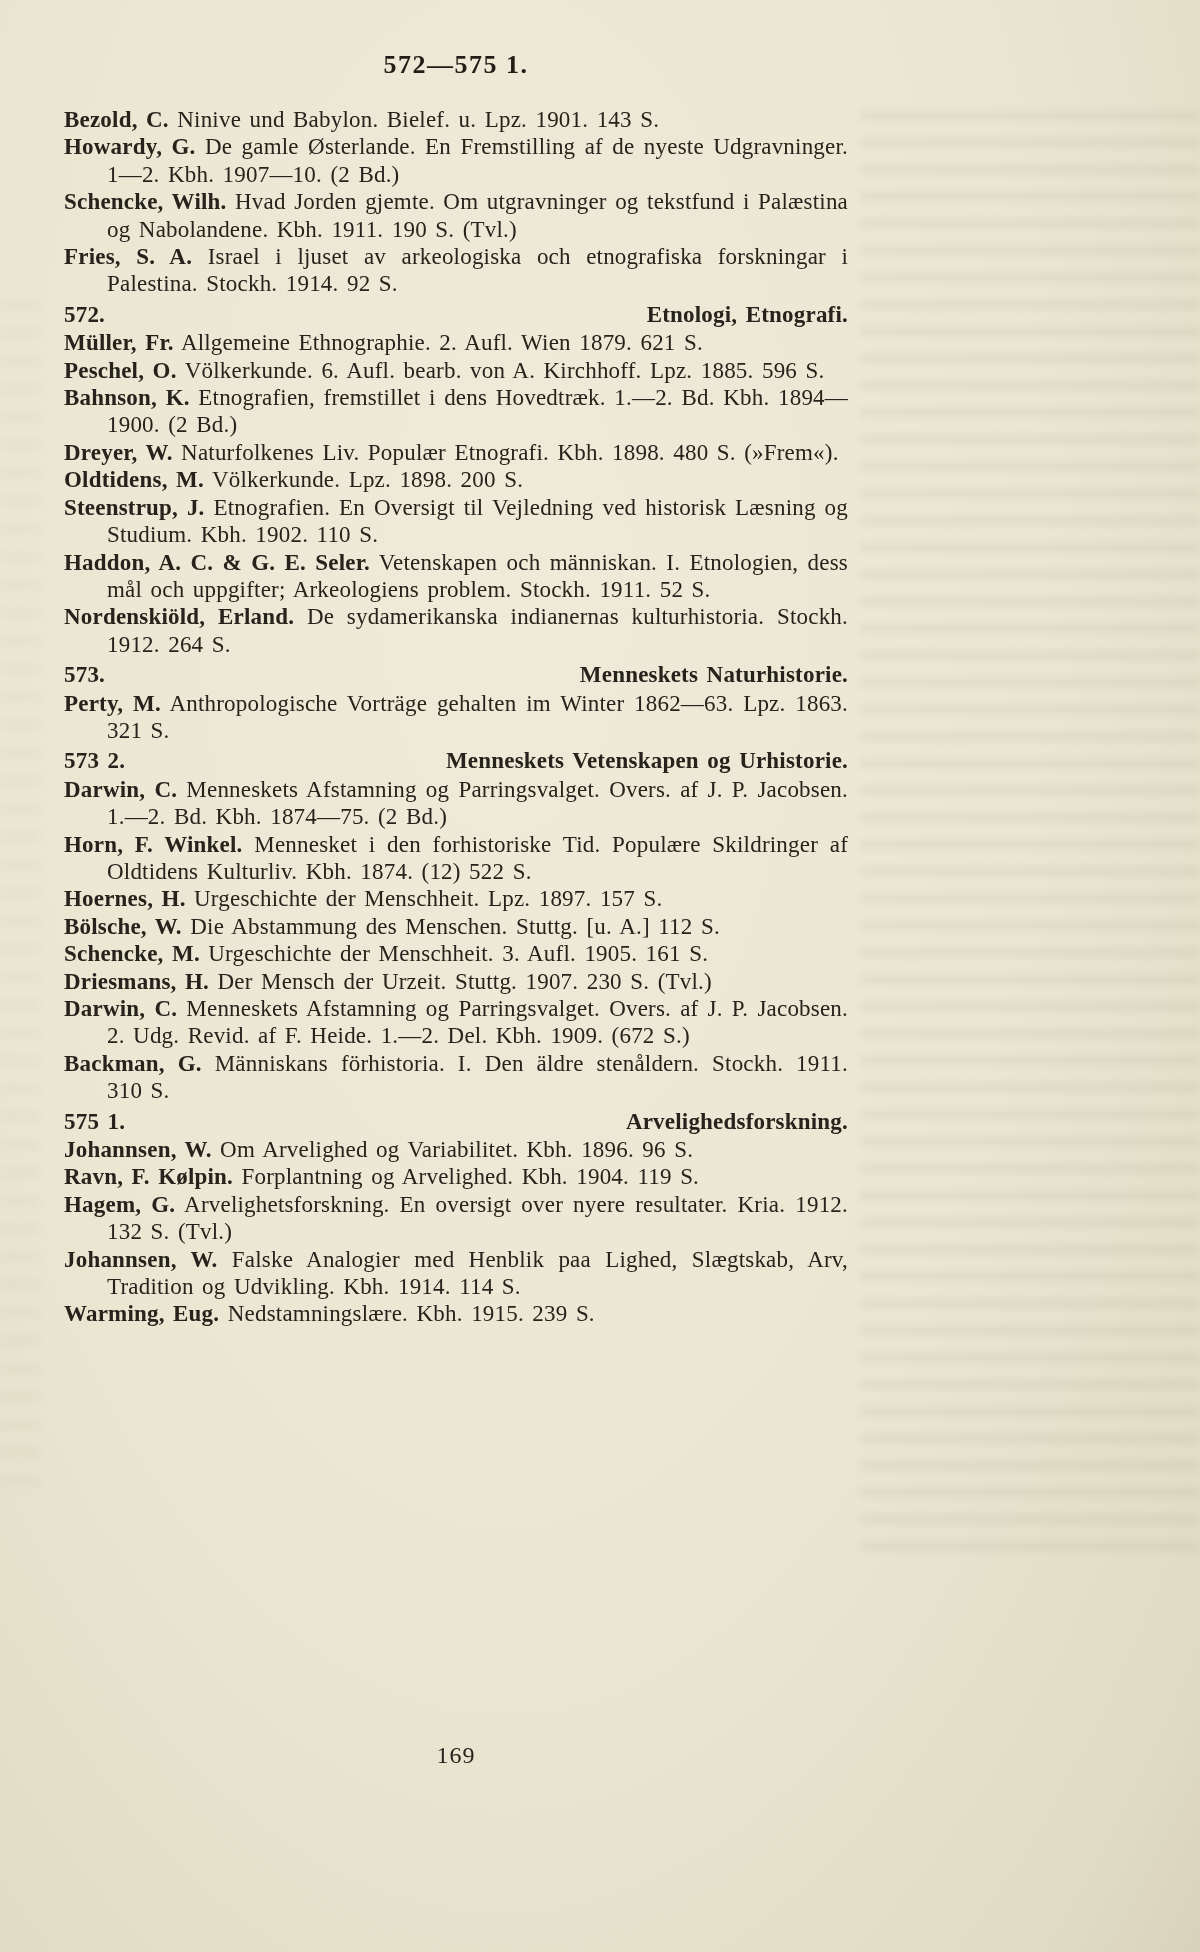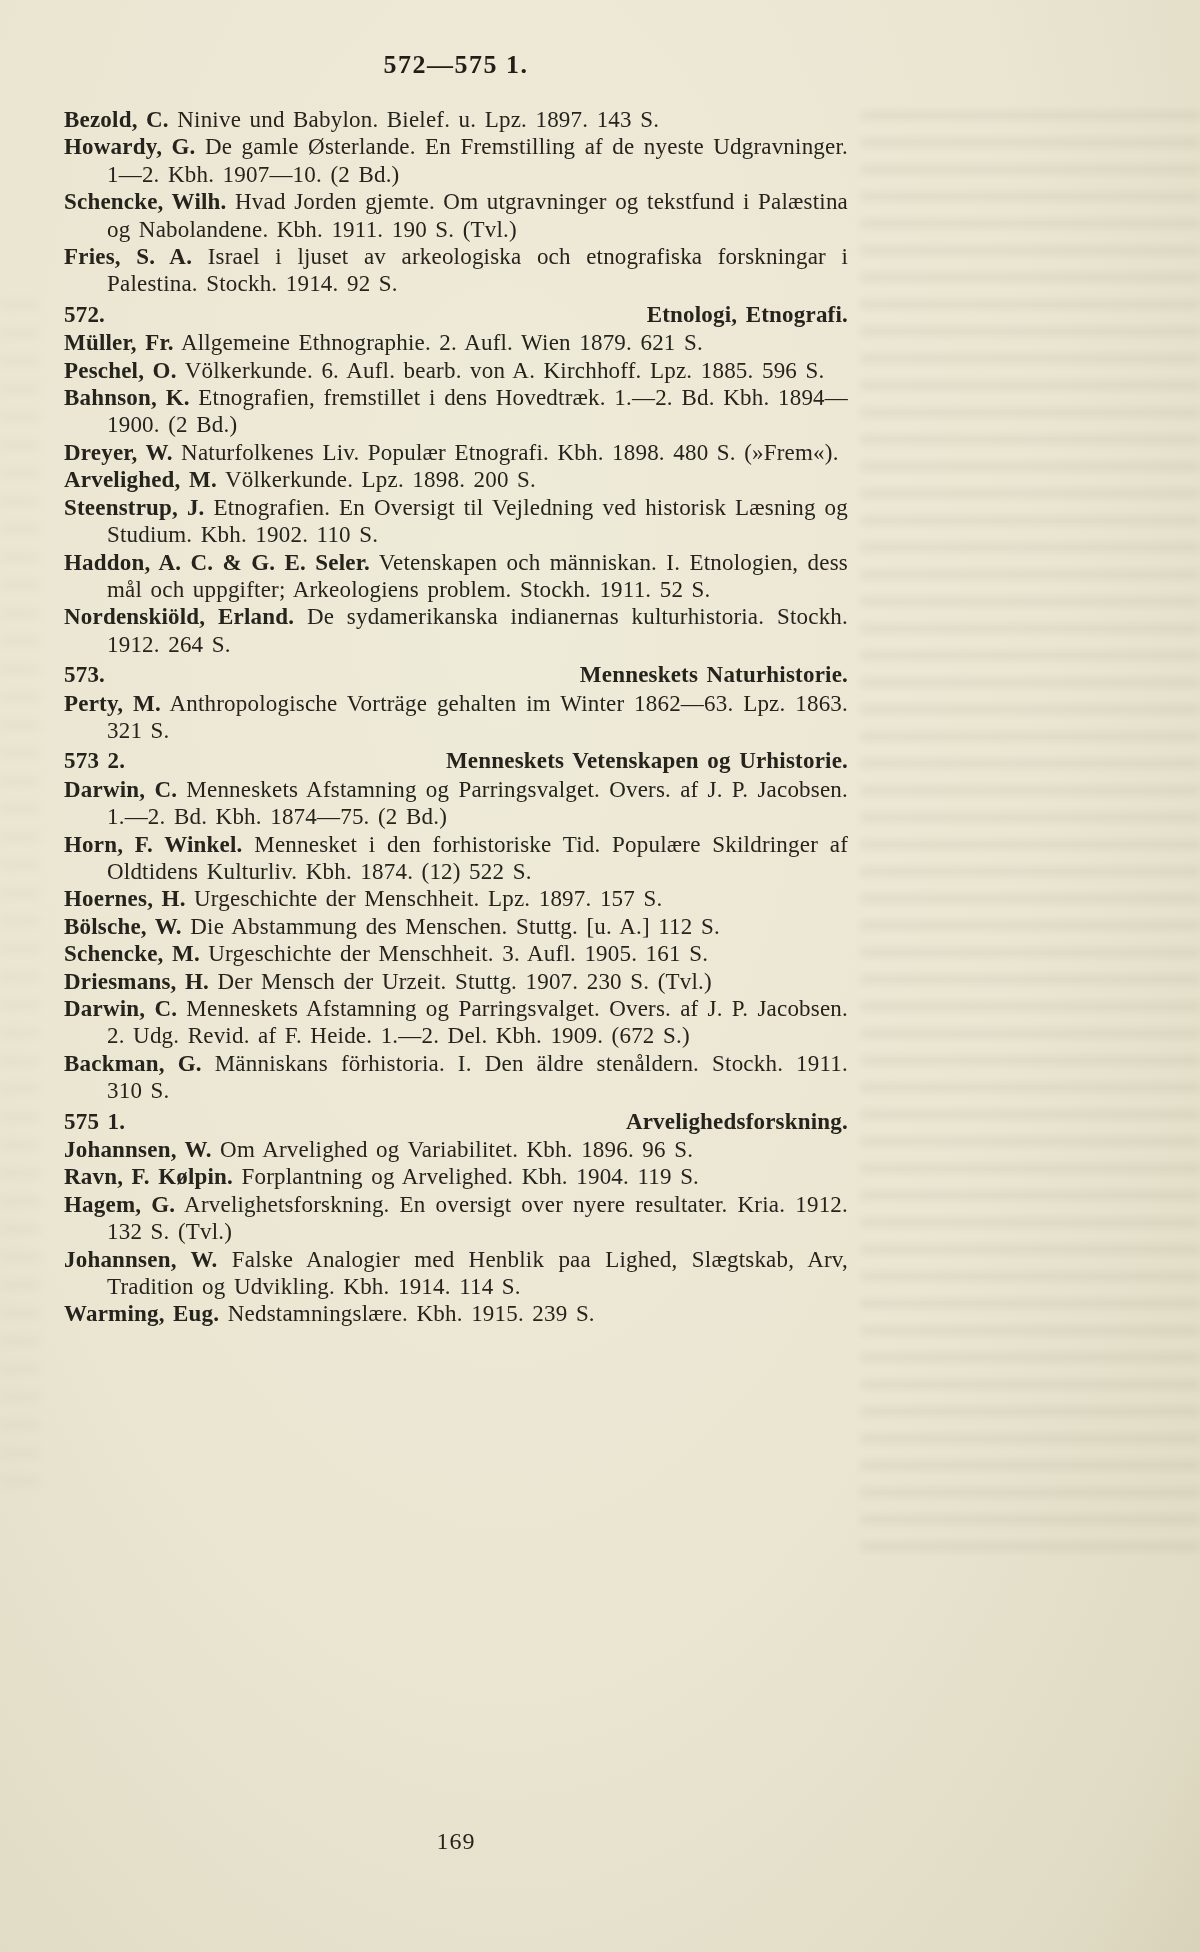--- a/index.html
+++ b/index.html
@@ -79,49 +79,49 @@
     display: flex;
     justify-content: space-between;
     font-weight: bold;
     margin-top: 3px;
     margin-bottom: 1px;
     text-align: center;
   }
   .page-number {
     position: absolute;
     left: 64px;
-    top: 1828px;
+    top: 1742px;
     width: 784px;
     text-align: center;
     font-size: 24px;
     letter-spacing: 1px;
   }
 </style>
 </head>
 <body>
 
 <div class="bleed-right"></div>
 <div class="bleed-left"></div>
 
 <div class="page">
   <div class="header">572—575 1.</div>
   <div class="content">
-      <div class="entry"><span class="author">Bezold, C.</span> <span class="entry-text">Ninive und Babylon. Bielef. u. Lpz. 1897. 143 S.</span></div>
+      <div class="entry"><span class="author">Bezold, C.</span> <span class="entry-text">Ninive und Babylon. Bielef. u. Lpz. 1901. 143 S.</span></div>
       <div class="entry"><span class="author">Howardy, G.</span> <span class="entry-text">De gamle Østerlande. En Fremstilling af de nyeste Udgravninger. 1—2. Kbh. 1907—10. (2 Bd.)</span></div>
       <div class="entry"><span class="author">Schencke, Wilh.</span> <span class="entry-text">Hvad Jorden gjemte. Om utgravninger og tekstfund i Palæstina og Nabolandene. Kbh. 1911. 190 S. (Tvl.)</span></div>
       <div class="entry"><span class="author">Fries, S. A.</span> <span class="entry-text">Israel i ljuset av arkeologiska och etnografiska forskningar i Palestina. Stockh. 1914. 92 S.</span></div>
       <div class="section">
         <span class="sec-num">572.</span>
         <span class="sec-title">Etnologi, Etnografi.</span>
       </div>
       <div class="entry"><span class="author">Müller, Fr.</span> <span class="entry-text">Allgemeine Ethnographie. 2. Aufl. Wien 1879. 621 S.</span></div>
       <div class="entry"><span class="author">Peschel, O.</span> <span class="entry-text">Völkerkunde. 6. Aufl. bearb. von A. Kirchhoff. Lpz. 1885. 596 S.</span></div>
       <div class="entry"><span class="author">Bahnson, K.</span> <span class="entry-text">Etnografien, fremstillet i dens Hovedtræk. 1.—2. Bd. Kbh. 1894—1900. (2 Bd.)</span></div>
       <div class="entry"><span class="author">Dreyer, W.</span> <span class="entry-text">Naturfolkenes Liv. Populær Etnografi. Kbh. 1898. 480 S. (»Frem«).</span></div>
-      <div class="entry"><span class="author">Arvelighed, M.</span> <span class="entry-text">Völkerkunde. Lpz. 1898. 200 S.</span></div>
+      <div class="entry"><span class="author">Oldtidens, M.</span> <span class="entry-text">Völkerkunde. Lpz. 1898. 200 S.</span></div>
       <div class="entry"><span class="author">Steenstrup, J.</span> <span class="entry-text">Etnografien. En Oversigt til Vejledning ved historisk Læsning og Studium. Kbh. 1902. 110 S.</span></div>
       <div class="entry"><span class="author">Haddon, A. C. &amp; G. E. Seler.</span> <span class="entry-text">Vetenskapen och människan. I. Etnologien, dess mål och uppgifter; Arkeologiens problem. Stockh. 1911. 52 S.</span></div>
       <div class="entry"><span class="author">Nordenskiöld, Erland.</span> <span class="entry-text">De sydamerikanska indianernas kulturhistoria. Stockh. 1912. 264 S.</span></div>
       <div class="section">
         <span class="sec-num">573.</span>
         <span class="sec-title">Menneskets Naturhistorie.</span>
       </div>
       <div class="entry"><span class="author">Perty, M.</span> <span class="entry-text">Anthropologische Vorträge gehalten im Winter 1862—63. Lpz. 1863. 321 S.</span></div>
       <div class="section">
         <span class="sec-num">573 2.</span>

